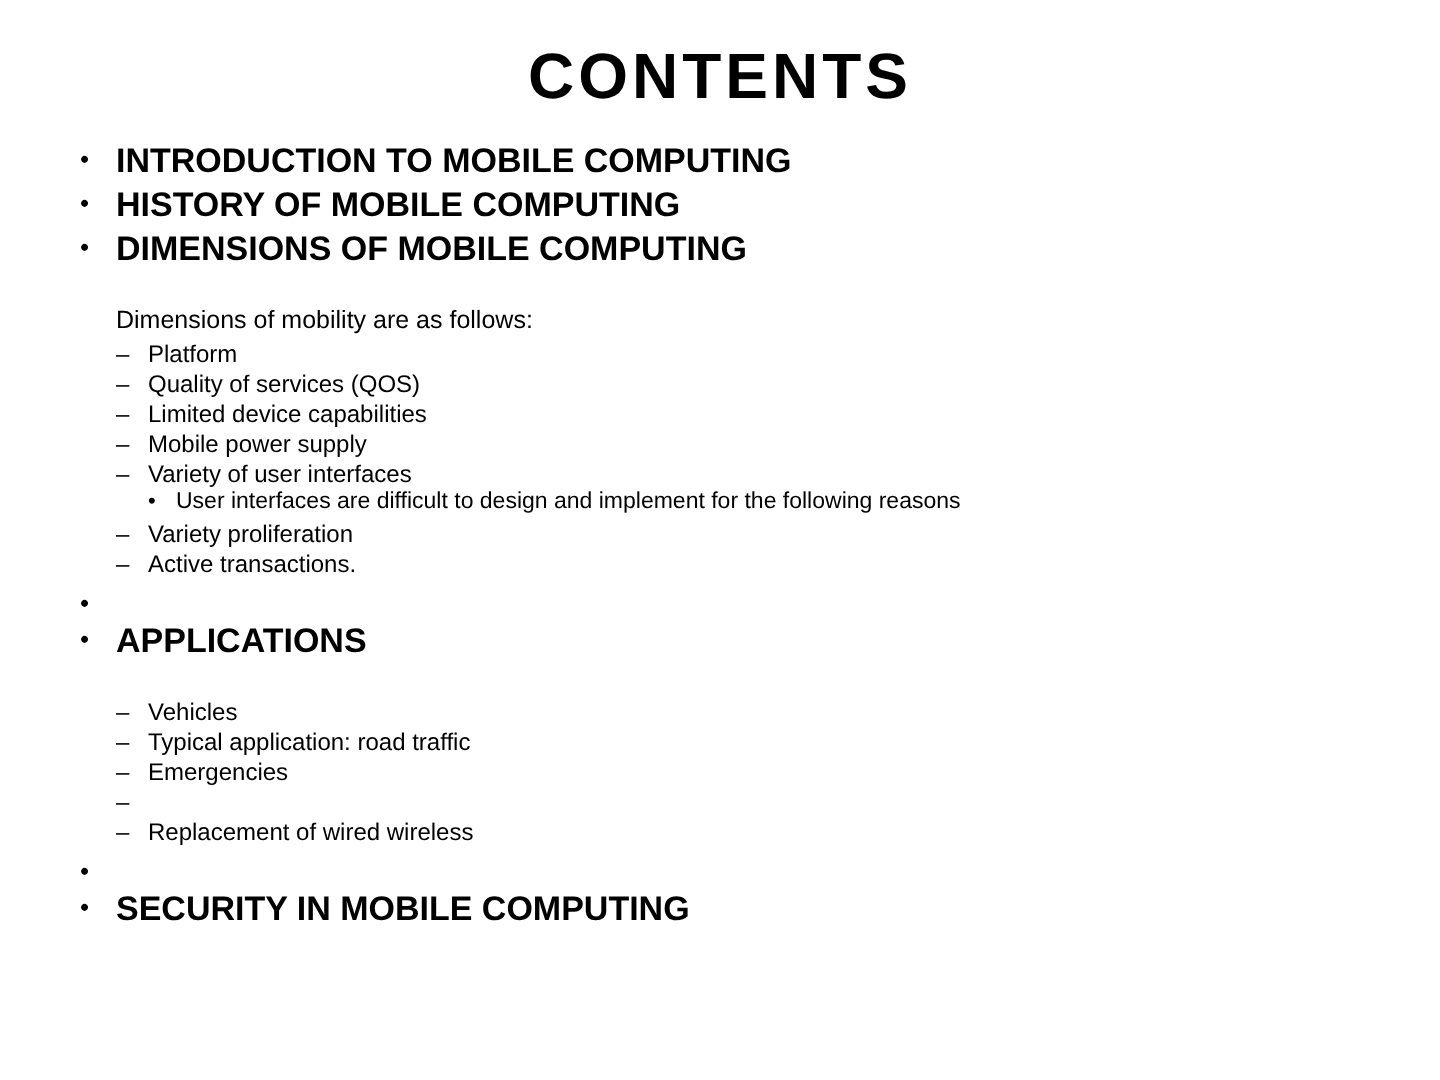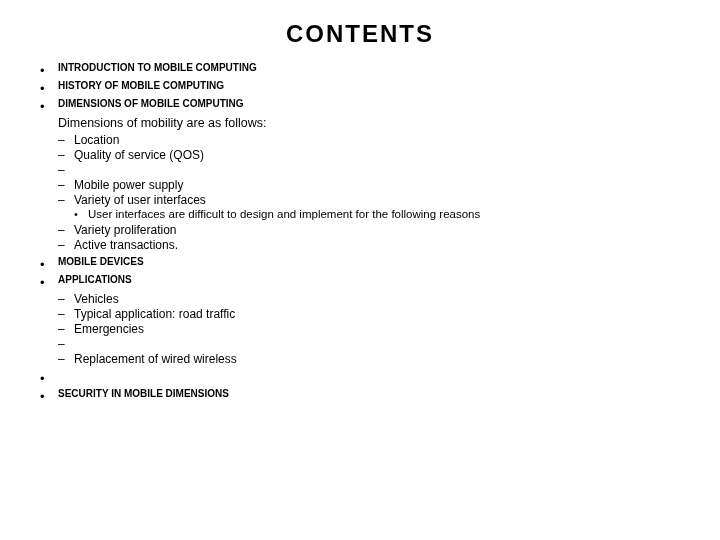--- a/index.html
+++ b/index.html
@@ -12,21 +12,21 @@
       background: #ffffff;
       font-family: Arial, sans-serif;
       width: 720px;
       height: 540px;
       overflow: hidden;
       padding: 20px 40px;
     }
 
     h1 {
       text-align: center;
-      font-size: 24px;
+      font-size: 32px;
       font-weight: 900;
       letter-spacing: 2px;
       margin-bottom: 14px;
       font-family: Arial, sans-serif;
     }
 
     .main-list {
       list-style: none;
       padding: 0;
       margin: 0;
@@ -41,26 +41,26 @@
     }
 
     .bullet {
       min-width: 18px;
       font-size: 13px;
       margin-top: 1px;
     }
 
     .bold-item {
       font-weight: bold;
-      font-size: 10px;
+      font-size: 17px;
     }
 
     .sub-section {
       margin-left: 18px;
-      margin-top: 2px;
+      margin-top: 18px;
     }
 
     .sub-section .intro-text {
       font-size: 12.5px;
       margin-bottom: 3px;
     }
 
     .dash-list {
       list-style: none;
       padding: 0;
@@ -116,28 +116,29 @@
   <li style="flex-direction: column;">
     <div style="display:flex; align-items:flex-start;">
       <span class="bullet">•</span>
       <span class="bold-item">DIMENSIONS OF MOBILE COMPUTING</span>
     </div>
     <div class="sub-section">
       <div class="intro-text">Dimensions of mobility are as follows:</div>
       <ul class="dash-list">
         <li>
           <span class="dash">–</span>
-          <span>Location</span>
-        </li>
-        <li>
-          <span class="dash">–</span>
-          <span>Quality of service (QOS)</span>
-        </li>
-        <li>
-          <span class="dash">–</span>
+          <span>Platform</span>
+        </li>
+        <li>
+          <span class="dash">–</span>
+          <span>Quality of services (QOS)</span>
+        </li>
+        <li>
+          <span class="dash">–</span>
+          <span>Limited device capabilities</span>
         </li>
         <li>
           <span class="dash">–</span>
           <span>Mobile power supply</span>
         </li>
         <li style="flex-direction: column;">
           <div style="display:flex; align-items:flex-start;">
             <span class="dash">–</span>
             <span>Variety of user interfaces</span>
           </div>
@@ -155,21 +156,20 @@
         <li>
           <span class="dash">–</span>
           <span>Active transactions.</span>
         </li>
       </ul>
     </div>
   </li>
 
   <li>
     <span class="bullet">•</span>
-    <span class="bold-item">MOBILE DEVICES</span>
   </li>
 
   <li style="flex-direction: column;">
     <div style="display:flex; align-items:flex-start;">
       <span class="bullet">•</span>
       <span class="bold-item">APPLICATIONS</span>
     </div>
     <div class="sub-section">
       <ul class="dash-list">
         <li>
@@ -194,16 +194,16 @@
       </ul>
     </div>
   </li>
 
   <li>
     <span class="bullet">•</span>
   </li>
 
   <li>
     <span class="bullet">•</span>
-    <span class="bold-item">SECURITY IN MOBILE DIMENSIONS</span>
+    <span class="bold-item">SECURITY IN MOBILE COMPUTING</span>
   </li>
 
 </ul>
 
 </body></html>

